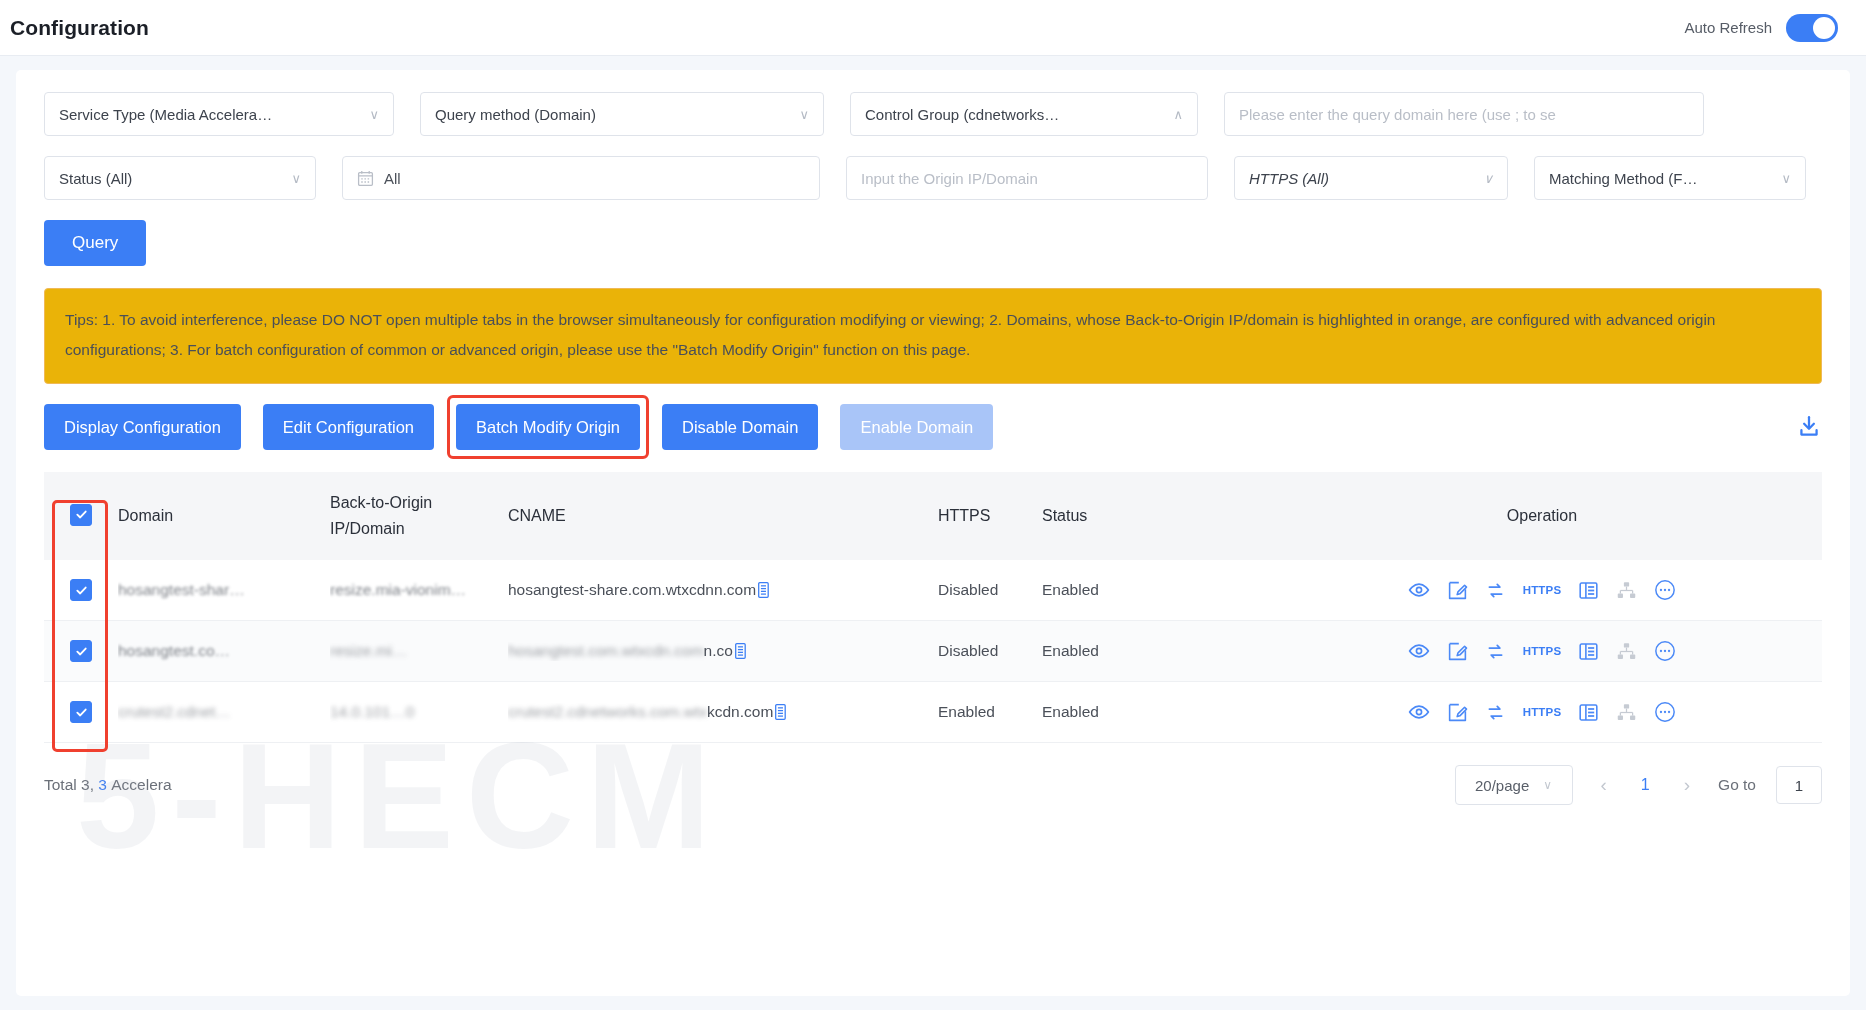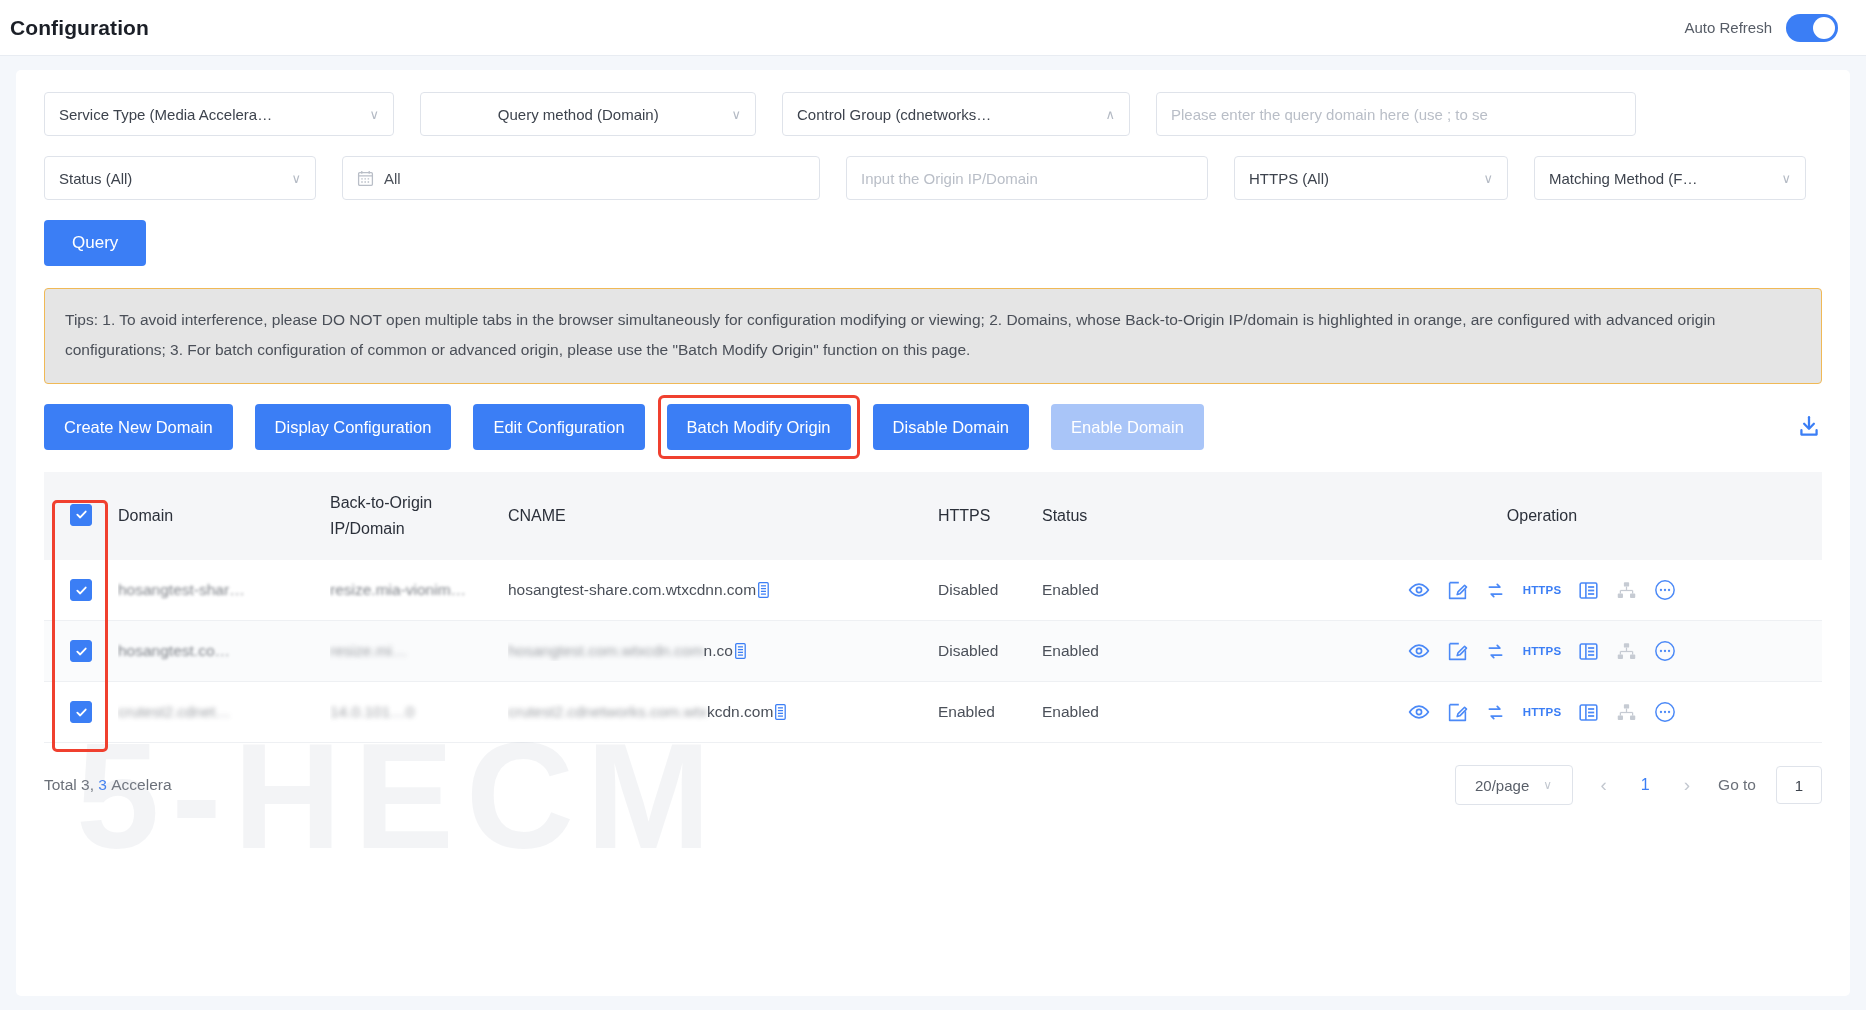--- a/index.html
+++ b/index.html
@@ -60,45 +60,45 @@
     white-space: nowrap;
     overflow: hidden;
   }
   .ctrl .txt { flex: 1; overflow: hidden; text-overflow: ellipsis; }
   .ctrl .caret { color: #b4bac4; font-size: 13px; margin-left: 10px; }
   .ctrl.input { cursor: text; color: #b9bec7; }
   .ctrl.input .txt { color: #b9bec7; }
   .ctrl .cal { margin-right: 10px; display: inline-flex; }
 
   .w-service  { width: 350px; }
-  .w-query    { width: 336px; text-align: center; }
+  .w-query    { width: 404px; }
   .w-control  { width: 348px; }
   .w-domain   { width: 480px; }
   .w-status   { width: 272px; }
   .w-date     { width: 478px; }
   .w-origin   { width: 362px; }
-  .w-https    { width: 274px; }
+  .w-https    { width: 274px; font-style: italic; }
   .w-match    { width: 272px; }
 
   
   .btn {
     border: none; border-radius: 4px;
     background: #3b7ef5; color: #fff;
     font-size: 16px; font-family: "Liberation Sans", sans-serif;
     height: 44px; padding: 0 22px;
     cursor: pointer; white-space: nowrap;
   }
   .btn.light { background: #a9c5f8; color: #ffffff; cursor: default; }
   .query-row { margin-bottom: 22px; }
   .btn-query { height: 46px; padding: 0 28px; font-size: 17px; }
 
   
   .tips {
     border: 1px solid #f0b956;
-    background: #e5e5e5;
+    background: #eab308;
     border-radius: 4px;
     padding: 16px 20px 18px 20px;
     font-size: 15.5px; line-height: 30px;
     color: #4a4f58;
     margin-bottom: 20px;
   }
 
   
   .actions { display: flex; align-items: center; gap: 22px; margin-bottom: 22px; position: relative; }
   .act-btn { height: 46px; font-size: 16.5px; padding: 0 20px; }
@@ -271,21 +271,20 @@
         </div>
       </div>
 
       <div class="query-row">
         <button class="btn btn-query">Query</button>
       </div>
 
       <div class="tips">Tips: 1. To avoid interference, please DO NOT open multiple tabs in the browser simultaneously for configuration modifying or viewing; 2. Domains, whose Back-to-Origin IP/domain is highlighted in orange, are configured with advanced origin configurations; 3. For batch configuration of common or advanced origin, please use the "Batch Modify Origin" function on this page.</div>
 
       <div class="actions">
-        <button class="btn act-btn">Create New Domain</button>
         <button class="btn act-btn">Display Configuration</button>
         <button class="btn act-btn">Edit Configuration</button>
         <span class="highlight-wrap">
           <button class="btn act-btn">Batch Modify Origin</button>
         </span>
         <button class="btn act-btn">Disable Domain</button>
         <button class="btn act-btn light">Enable Domain</button>
         <span class="download-icon">
           <svg width="26" height="26" viewBox="0 0 24 24" fill="none" stroke="#3b7ef5" stroke-width="2.1" stroke-linecap="round" stroke-linejoin="round">
             <line x1="12" y1="3" x2="12" y2="13"></line>

